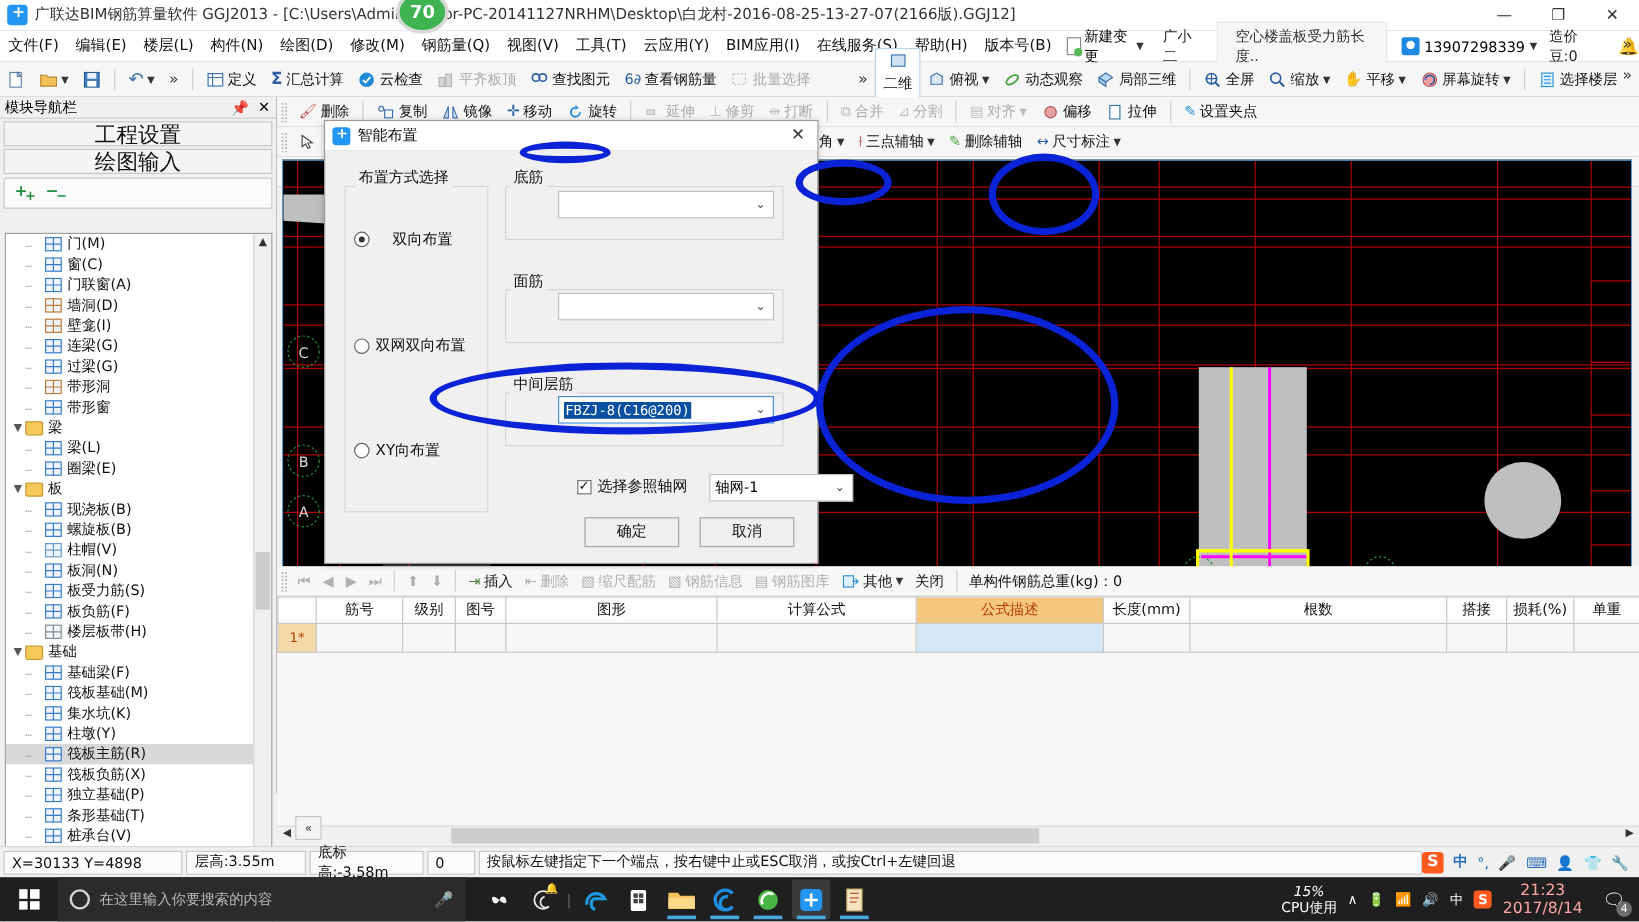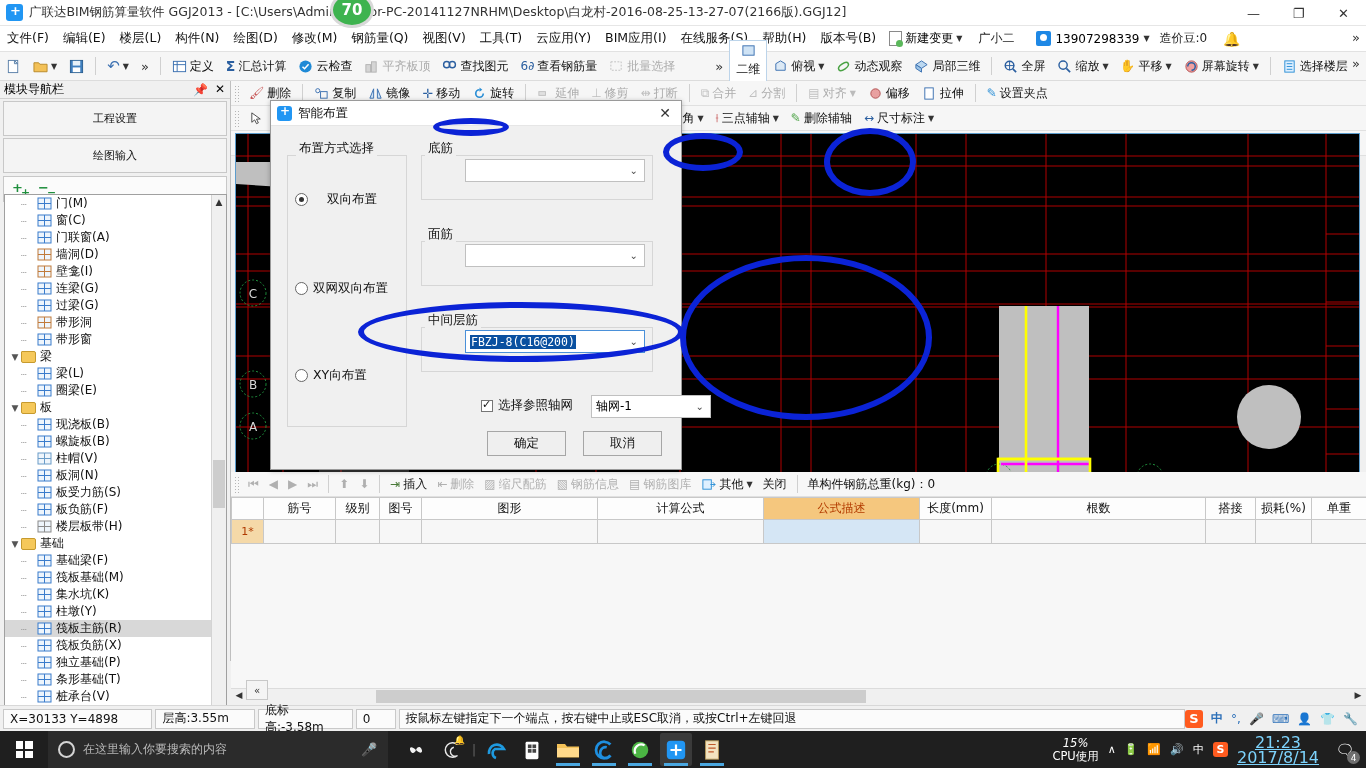--- a/index.html
+++ b/index.html
@@ -83,23 +83,23 @@
     background: #f0f0f0; border-right: 1px solid #bfbfbf;
   }
   .nav-head {
     height: 18px; display: flex; align-items: center; padding: 0 4px;
     background: #f0f0f0; font-size: 12px; border-bottom: 1px solid #cfcfcf;
     position: relative;
   }
   .nav-head .pin { position: absolute; right: 22px; top: 2px; }
   .nav-head .x   { position: absolute; right: 5px;  top: 1px; }
   .nav-btn {
-    height: 35px; margin: 2px 3px 0 3px; background: #f4f4f4;
+    height: 21px; margin: 2px 3px 0 3px; background: #f4f4f4;
     border: 1px solid #c8c8c8; display: flex; align-items: center;
-    justify-content: center; font-size: 11px; color: #111;
+    justify-content: center; font-size: 18px; color: #111;
   }
   .nav-toolrow { height: 26px; margin: 3px 3px 0 3px; background: #fbfbfb;
                  border: 1px solid #c8c8c8; display: flex; align-items: center; gap: 10px;
                  padding-left: 8px; }
   .plusglyph { color: #1f8f3d; font-weight: bold; font-size: 13px; letter-spacing: -2px;}
   .tree {
     position: absolute; top: 113px; left: 4px; width: 223px; height: 545px;
     background: #fff; border: 1px solid #a0a0a0; overflow: hidden;
   }
   .tnode { display: flex; align-items: center; height: 17px; font-size: 12px; color: #111;
@@ -185,21 +185,21 @@
   .mic { margin-left: auto; color: #cfcfcf; font-size: 13px; }
   .tb-apps { position: absolute; left: 400px; top: 0; height: 37px; display: flex; align-items: center; gap: 4px;}
   .app-ic { width: 32px; height: 33px; display: flex; align-items: center; justify-content: center;
             position: relative; border-radius: 2px; }
   .app-ic.running:after { content: ""; position: absolute; bottom: 0; left: 4px; right: 4px;
             height: 3px; background: #4aa7e0; }
   .app-ic.active { background: #3a3a3a; }
   .tray2 { position: absolute; right: 0; top: 0; height: 37px; display: flex; align-items: center;
            gap: 9px; padding-right: 4px; color: #fff; font-size: 11px; }
   .cpu { text-align: center; line-height: 13px; font-size: 11.5px; color: #fff; }
-  .clock { text-align: center; line-height: 15px; font-size: 16px; color: #7dd3fc; text-decoration: underline; }
+  .clock { text-align: center; line-height: 15px; font-size: 13px; color: #fca5a5; }
   .notif { width: 34px; height: 37px; display: flex; align-items: center; justify-content: center;
            position: relative; color: #fff; font-size: 15px;}
   .notif .cnt { position: absolute; right: 2px; bottom: 4px; background: #6e6e6e; color: #fff;
                 border-radius: 50%; width: 13px; height: 13px; font-size: 9px;
                 display: flex; align-items: center; justify-content: center;}
 
   
   .dialog {
     position: absolute; left: 270px; top: 100px; width: 412px; height: 370px;
     background: #f0f0f0; border: 1px solid #9a9a9a; z-index: 50;
@@ -259,20 +259,21 @@
     <span class="menu-item">BIM应用(I)</span>
     <span class="menu-item">在线服务(S)</span>
     <span class="menu-item">帮助(H)</span>
     <span class="menu-item">版本号(B)</span>
     <span class="mb-new">
       <span class="doc-icon"></span>
       <span>新建变更</span>
       <span style="font-size:8px;color:#333;">▼</span>
     </span>
     <span class="mb-user">广小二</span>
+    <span class="mb-chip">空心楼盖板受力筋长度..</span>
     <span class="mb-acct">
       <span class="acct-ic"></span>
       <span>13907298339</span>
       <span style="font-size:8px;color:#333;">▼</span>
     </span>
     <span class="mb-user">造价豆:0</span>
     <span class="bell">🔔</span>
     <span class="chev-more">»</span>
   </div>
 

